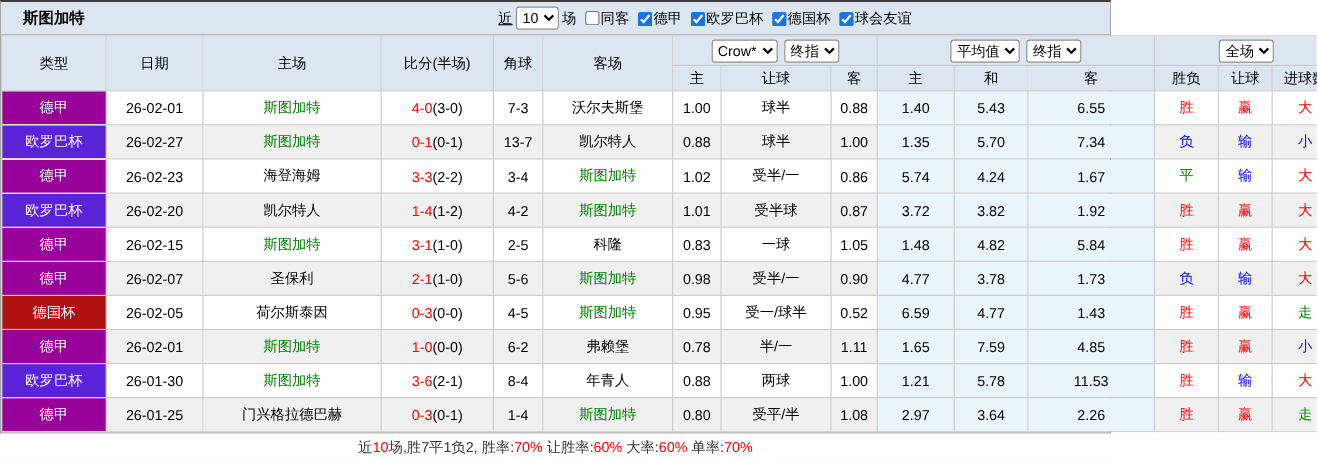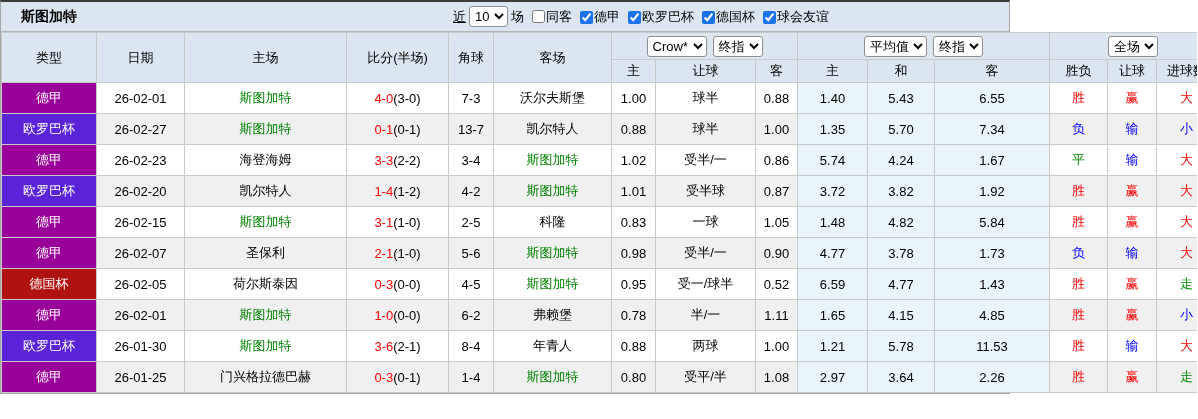--- a/index.html
+++ b/index.html
@@ -229,21 +229,21 @@
               <td class="lg lg-bundesliga">德甲</td>
               <td>26-02-01</td>
               <td class="hl">斯图加特</td>
               <td><span class="ft">1-0</span><span>(0-0)</span></td>
               <td>6-2</td>
               <td>弗赖堡</td>
               <td>0.78</td>
               <td>半/一</td>
               <td>1.11</td>
               <td class="avg">1.65</td>
-              <td class="avg">4.15</td>
+              <td class="avg">7.59</td>
               <td class="avg">4.85</td>
               <td class="res r-red">胜</td>
               <td class="res r-red">赢</td>
               <td class="res r-blue">小</td>
             </tr>
             <tr>
               <td class="lg lg-europa">欧罗巴杯</td>
               <td>26-01-30</td>
               <td class="hl">斯图加特</td>
               <td><span class="ft">3-6</span><span>(2-1)</span></td>
@@ -273,13 +273,16 @@
               <td class="avg">3.64</td>
               <td class="avg">2.26</td>
               <td class="res r-red">胜</td>
               <td class="res r-red">赢</td>
               <td class="res r-green">走</td>
             </tr>
           </tbody>
       </table>
     </div>
   </div>
+  <div class="footer">
+    <span id="footer-text"><span>近</span><span class="red">10</span><span>场,胜7平1负2, 胜率:</span><span class="red">70%</span><span> 让胜率:</span><span class="red">60%</span><span> 大率:</span><span class="red">60%</span><span> 单率:</span><span class="red">70%</span></span>
+  </div>
 </div>
 
 </body></html>

